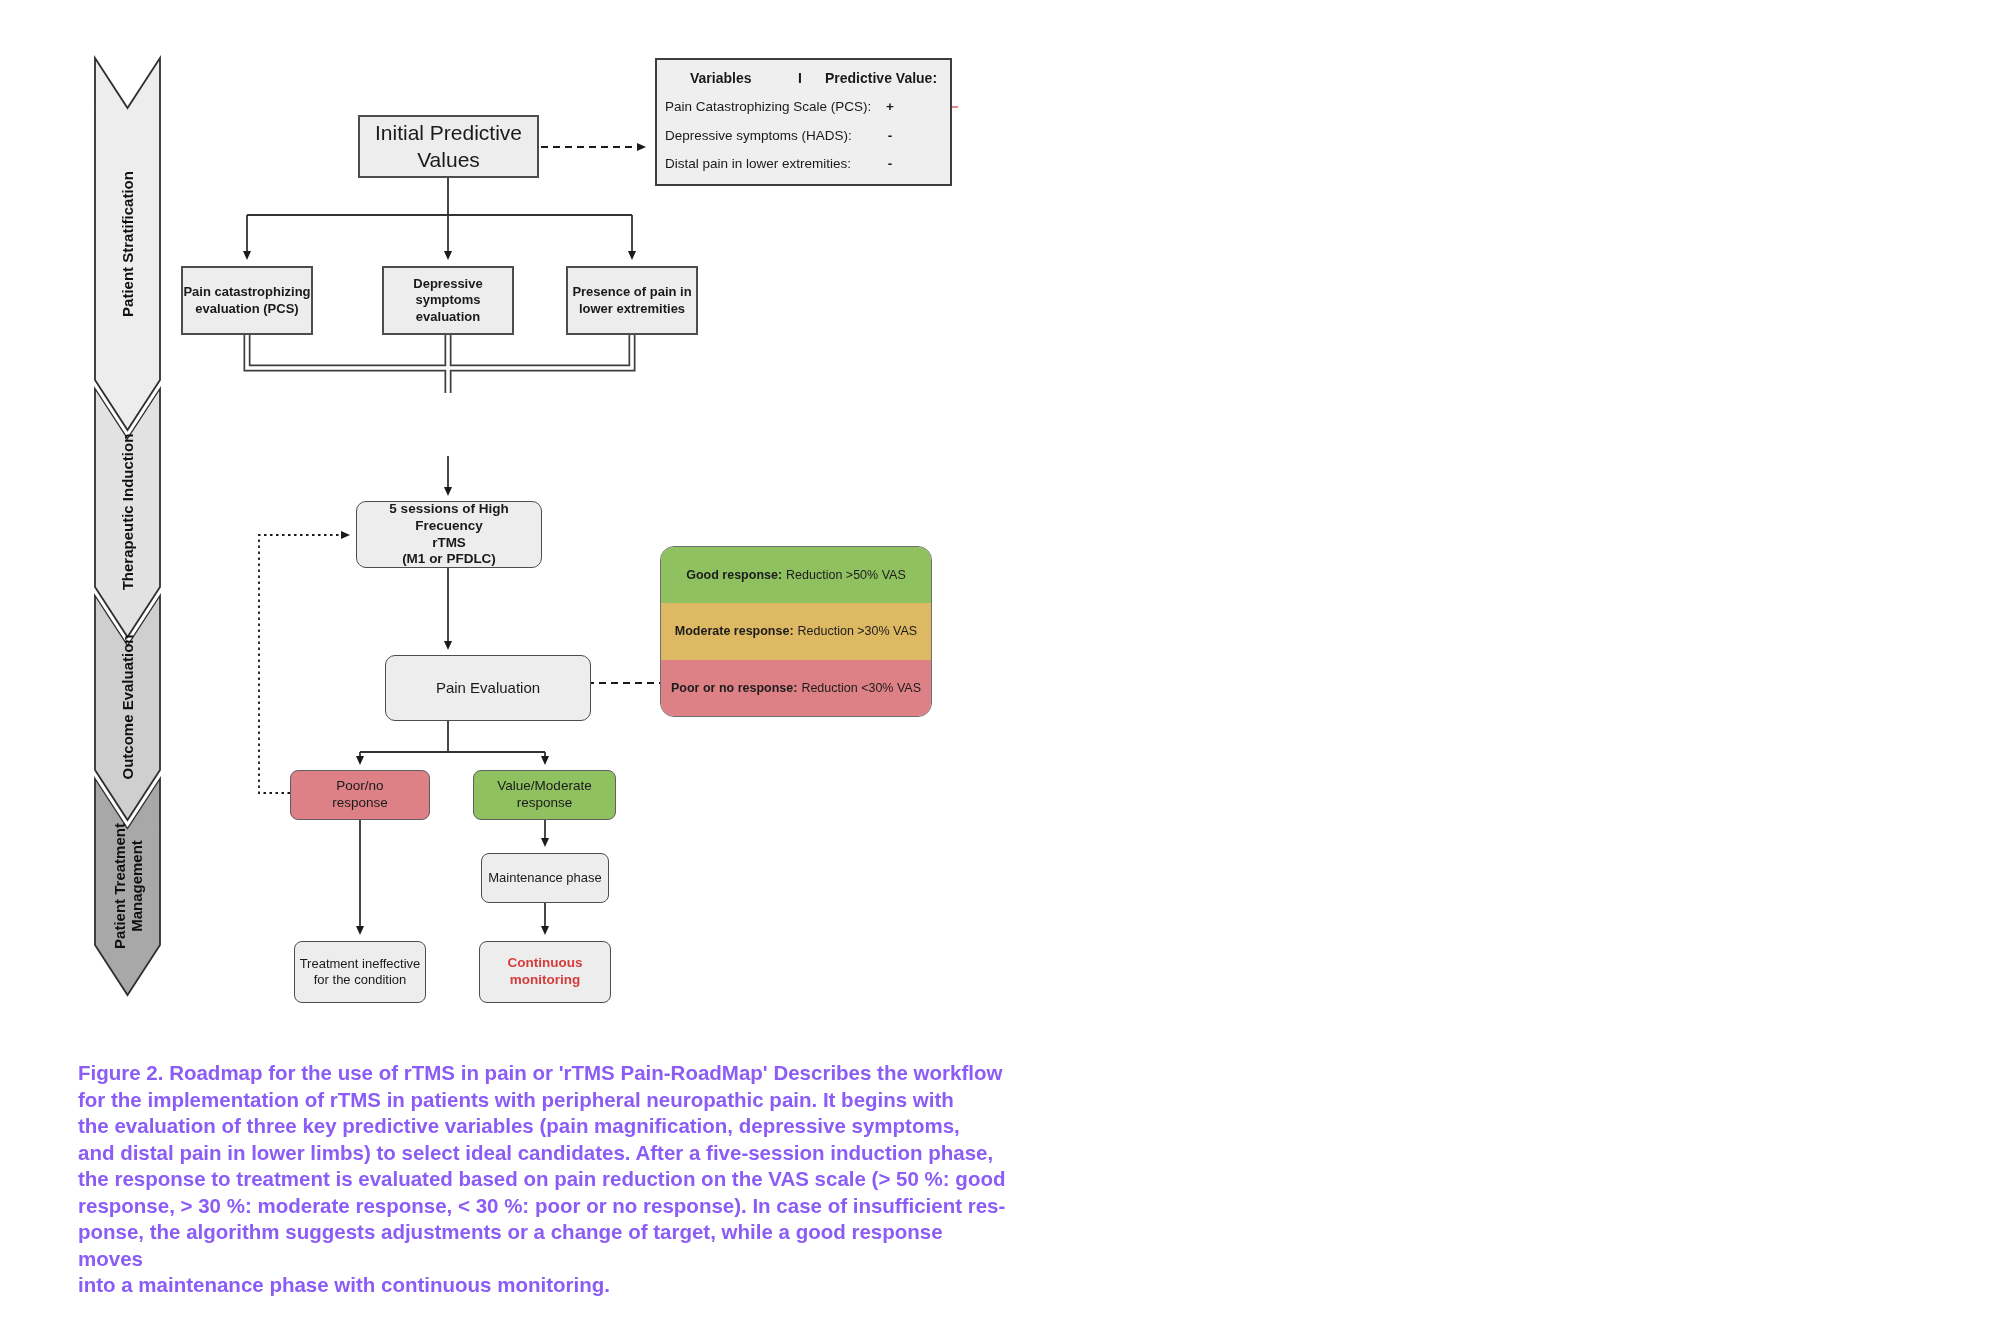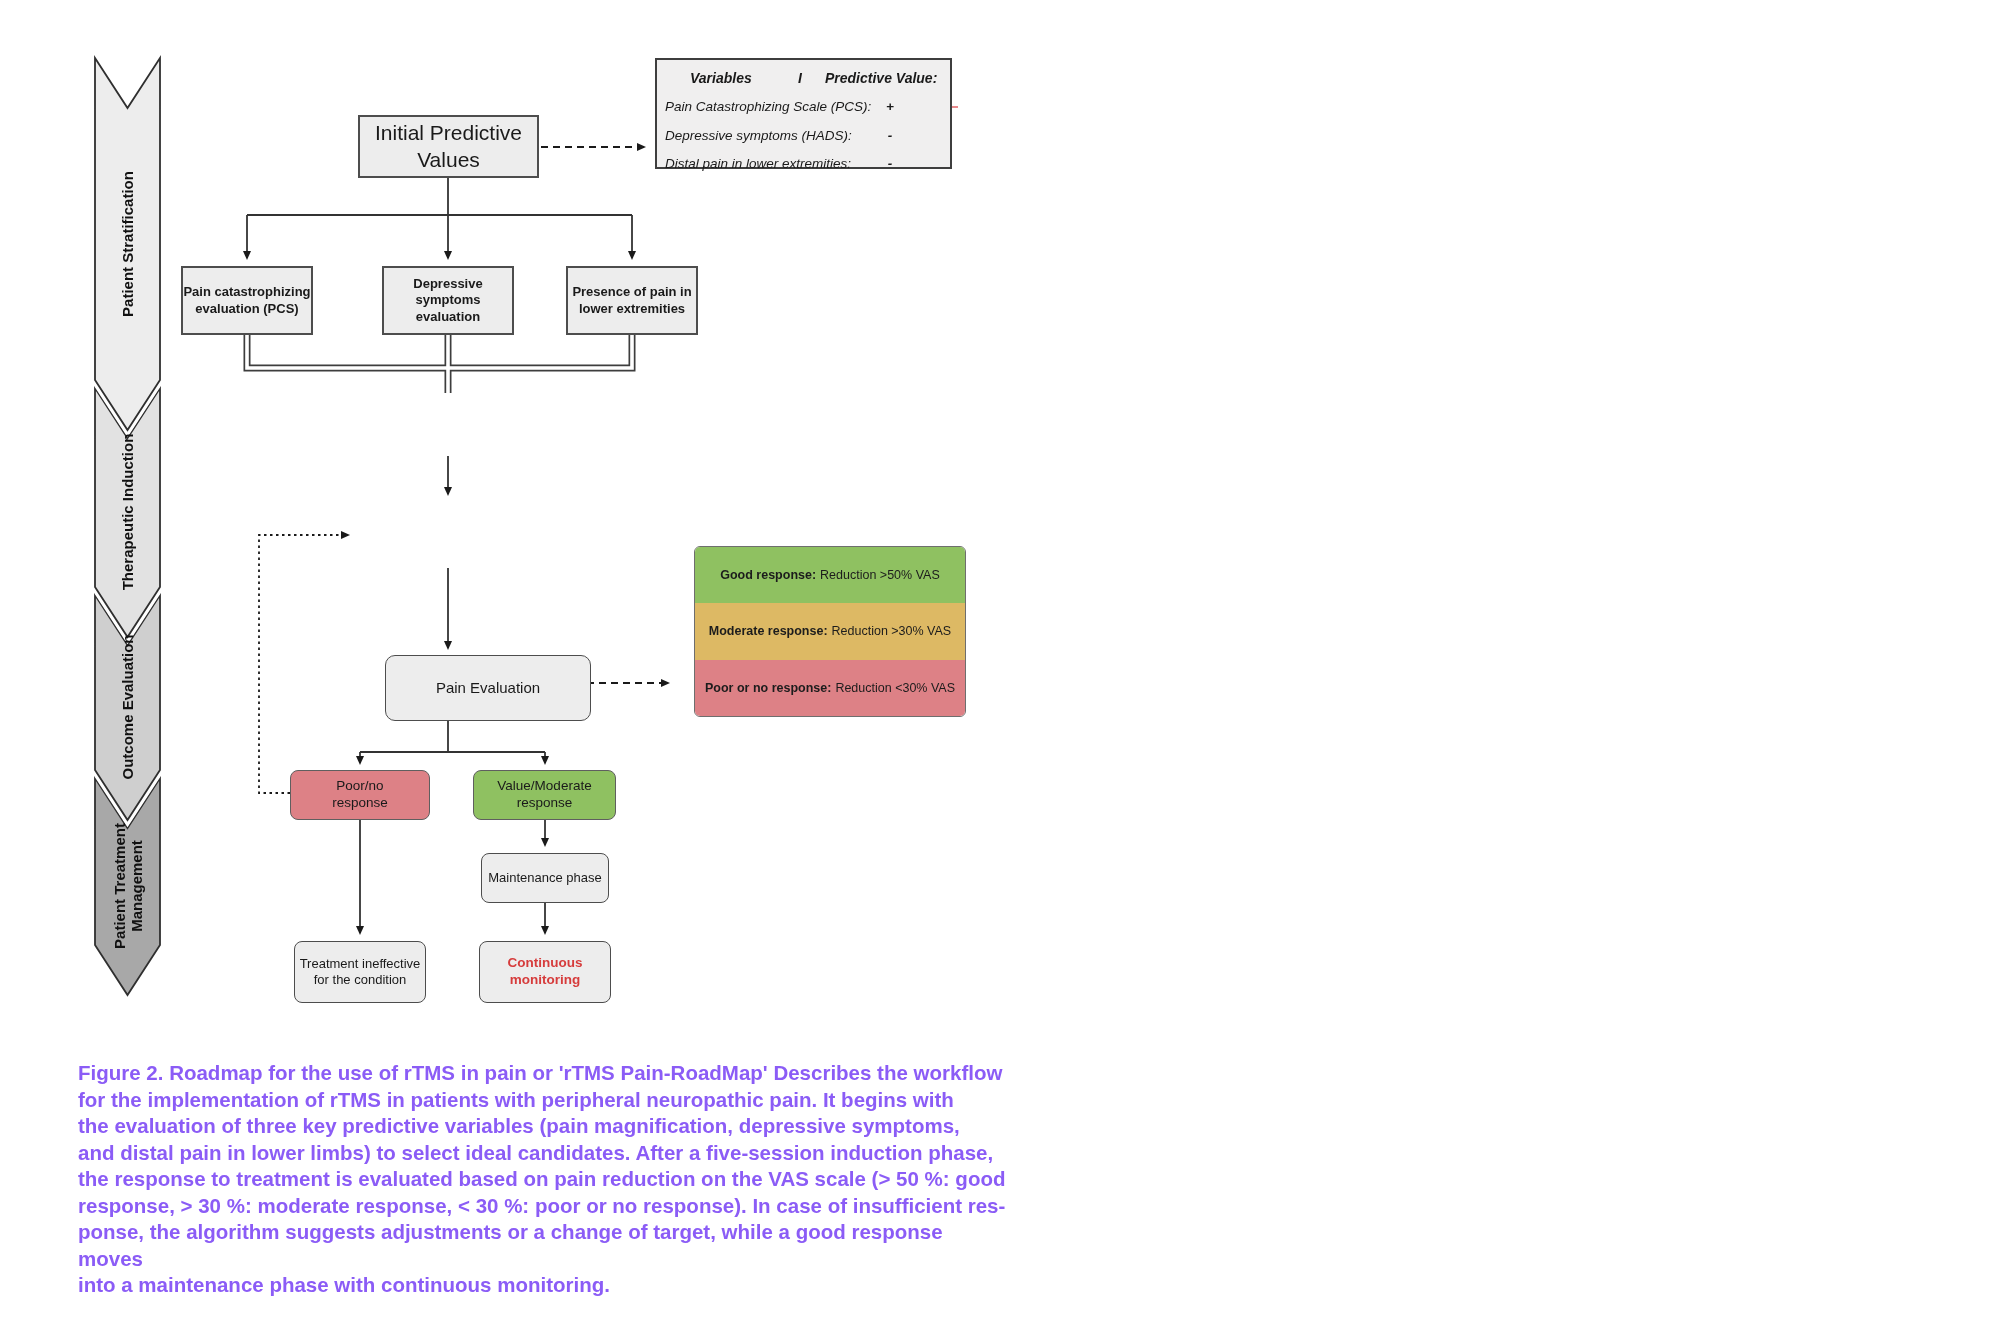--- a/index.html
+++ b/index.html
@@ -20,32 +20,32 @@
   .n-poor{left:290px;top:770px;width:140px;height:50px;font-size:13.5px;font-weight:500;
           background:#dd8186;border:1.6px solid #5f5f5f;border-radius:8px;}
   .n-good{left:473px;top:770px;width:143px;height:50px;font-size:13.5px;font-weight:500;
           background:#8fc161;border:1.6px solid #5f5f5f;border-radius:8px;}
   .n-maint{left:481px;top:853px;width:128px;height:50px;font-size:13px;font-weight:500;border-radius:8px;border-width:1.6px;}
   .n-cont{left:479px;top:941px;width:132px;height:62px;font-size:13.5px;font-weight:700;
           color:#d63c3c;border-radius:8px;border-width:1.6px;}
   .n-ineff{left:294px;top:941px;width:132px;height:62px;font-size:13px;font-weight:500;border-radius:8px;border-width:1.6px;}
 
   
-  .stack{position:absolute;left:694px;top:546px;width:272px;height:171px;border:1.6px solid #6e6e6e;
-         border-radius:6px;overflow:hidden;box-sizing:border-box;display:flex;flex-direction:column;}
+  .stack{position:absolute;left:660px;top:546px;width:272px;height:171px;border:1.6px solid #6e6e6e;
+         border-radius:14px;overflow:hidden;box-sizing:border-box;display:flex;flex-direction:column;}
   .band{flex:1;display:flex;align-items:center;justify-content:center;font-size:12.5px;color:#1c1c1c;
         text-align:center;padding:0 6px;}
   .band b{font-weight:700;margin-right:4px;}
   .band-good{background:#8fc161;}
   .band-moderate{background:#ddb964;align-items:center;}
   .band-poor{background:#dd8186;}
 
   
-  .ptable{position:absolute;left:655px;top:58px;width:297px;height:111px;background:#f0efef;
-          border:2px solid #3e3e3e;box-sizing:border-box;padding:6px 8px 0 8px;font-size:13.5px;font-style:italic;}
+  .ptable{position:absolute;left:655px;top:58px;width:297px;height:128px;background:#f0efef;
+          border:2px solid #3e3e3e;box-sizing:border-box;padding:6px 8px 0 8px;font-size:13.5px;}
   .ptable .hdr{position:relative;height:29px;font-weight:700;font-size:14px;}
   .ptable .hdr .h1{position:absolute;left:25px;top:4px;}
   .ptable .hdr .hd{position:absolute;left:133px;top:4px;}
   .ptable .hdr .h2{position:absolute;left:160px;top:4px;}
   .ptable .trow{position:relative;height:28.5px;}
   .ptable .trow .var{position:absolute;left:0;top:4px;}
   .ptable .trow .val{position:absolute;left:214px;top:4px;width:22px;text-align:center;font-weight:700;}
 
   
   .chevlabel{position:absolute;left:128px;transform:translate(-50%,-50%) rotate(-90deg);
@@ -135,20 +135,23 @@
     </div>
   </div>
 
   <div class="node rect n-eval n-pcs">Pain catastrophizing
 evaluation (PCS)</div>
   <div class="node rect n-eval n-dep">Depressive symptoms
 evaluation</div>
   <div class="node rect n-eval n-low">Presence of pain in
 lower extremities</div>
 
+  <div class="node round n-sessions">5 sessions of High Frecuency
+rTMS
+(M1 or PFDLC)</div>
   <div class="node round n-pain">Pain Evaluation</div>
 
   <div class="stack">
     <div class="band band-good">
       <span><b>Good response:</b><span>Reduction &gt;50% VAS</span></span>
     </div>
     <div class="band band-moderate">
       <span><b>Moderate response:</b><span>Reduction &gt;30% VAS</span></span>
     </div>
     <div class="band band-poor">

